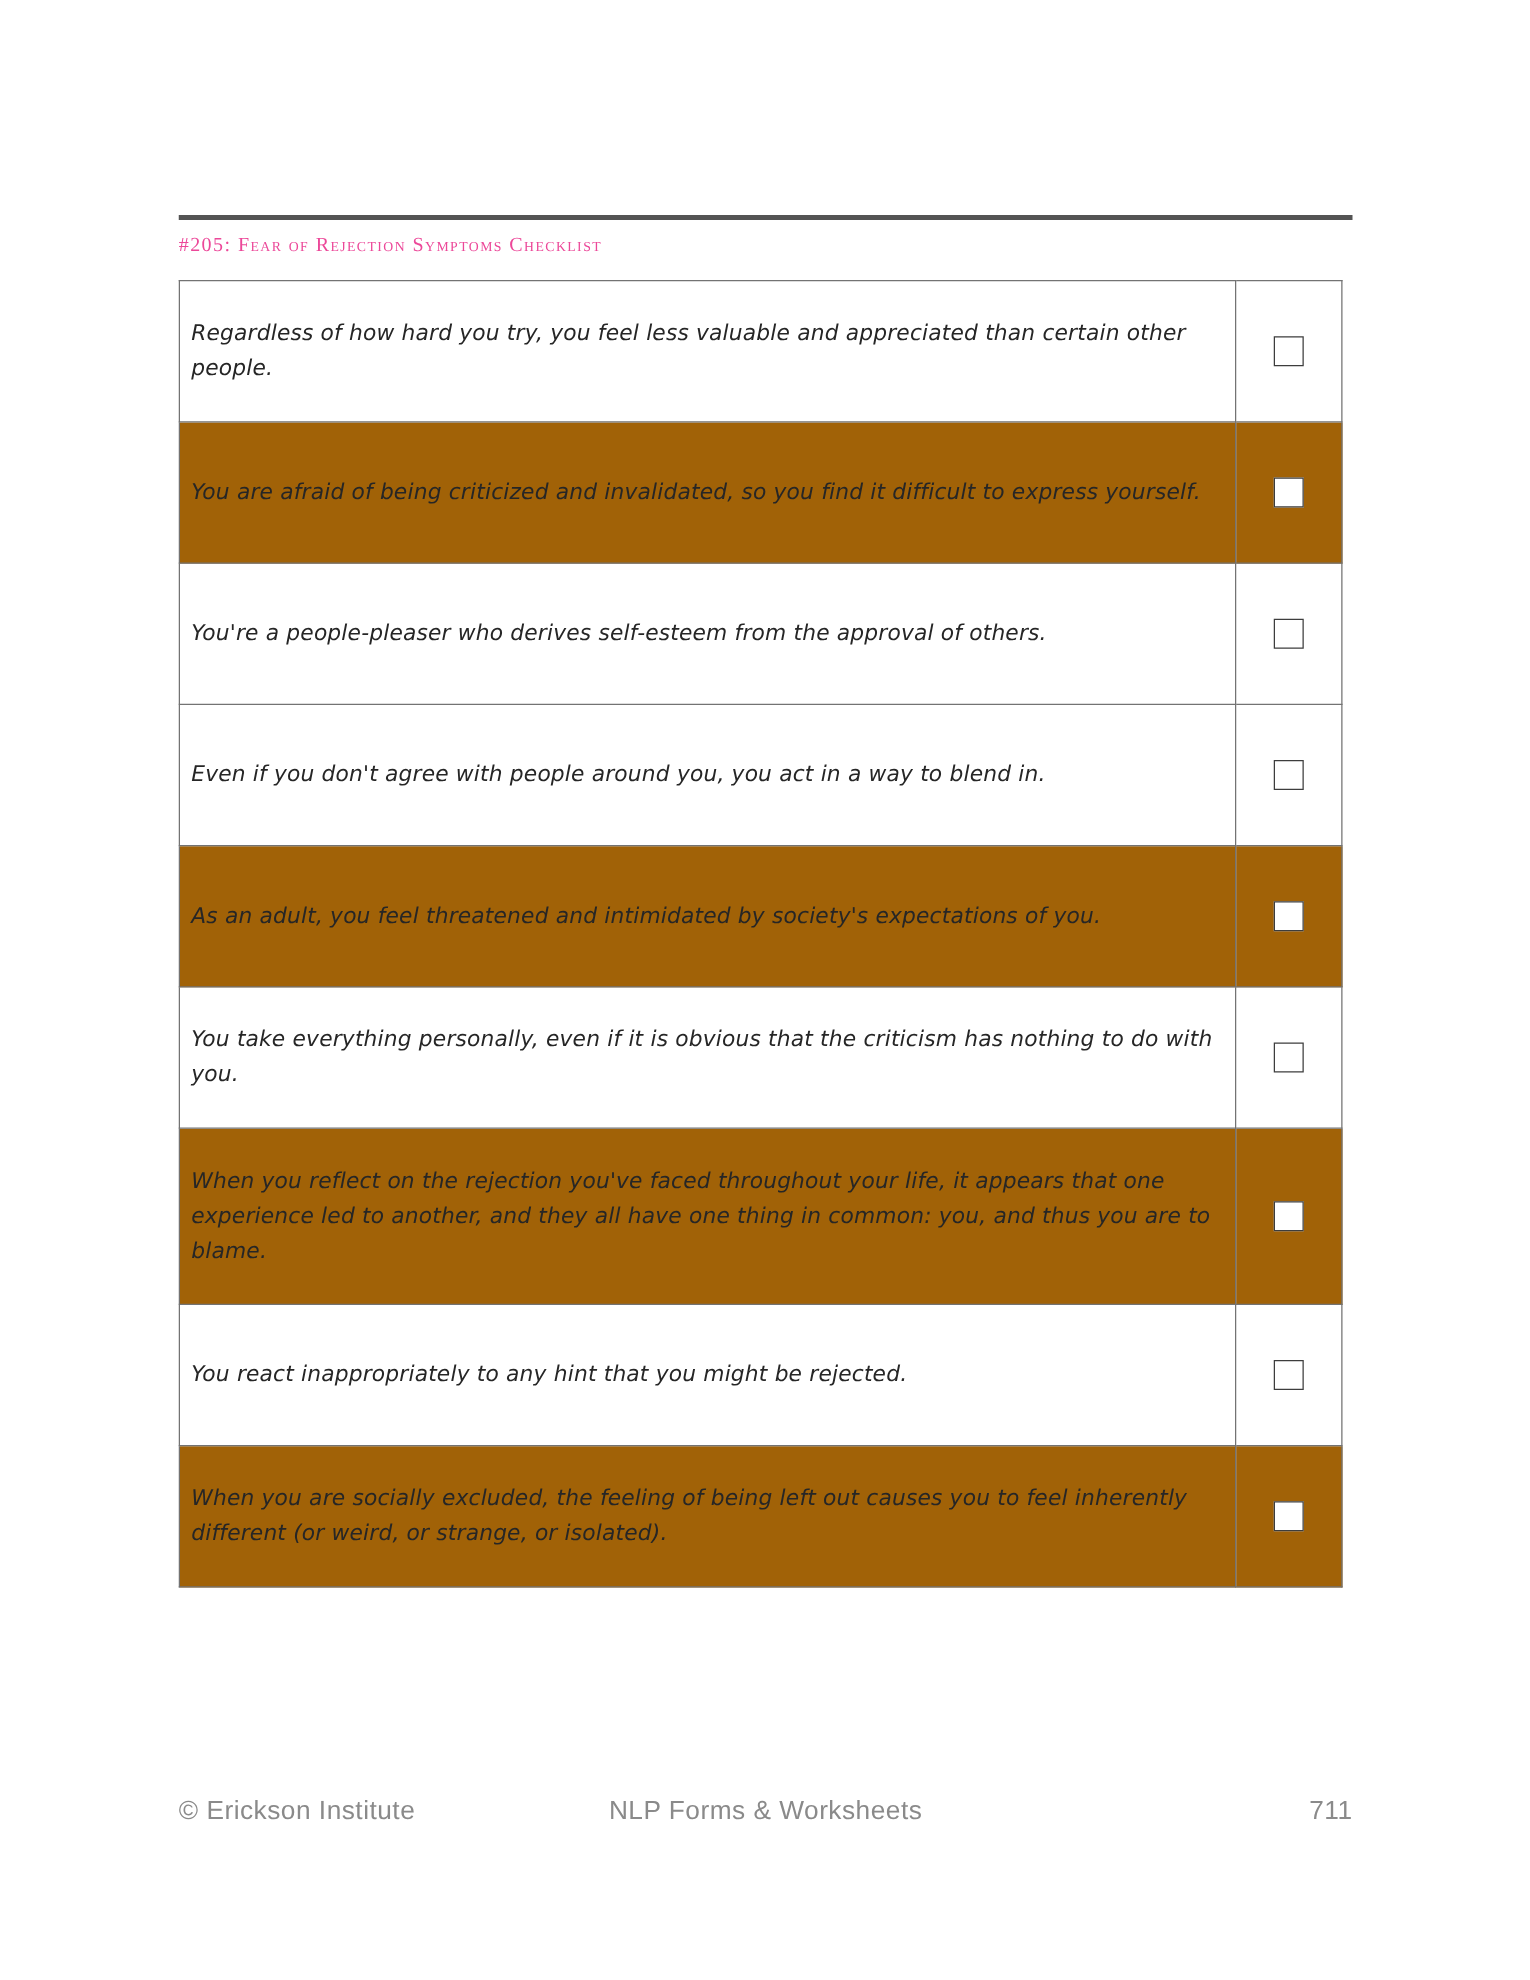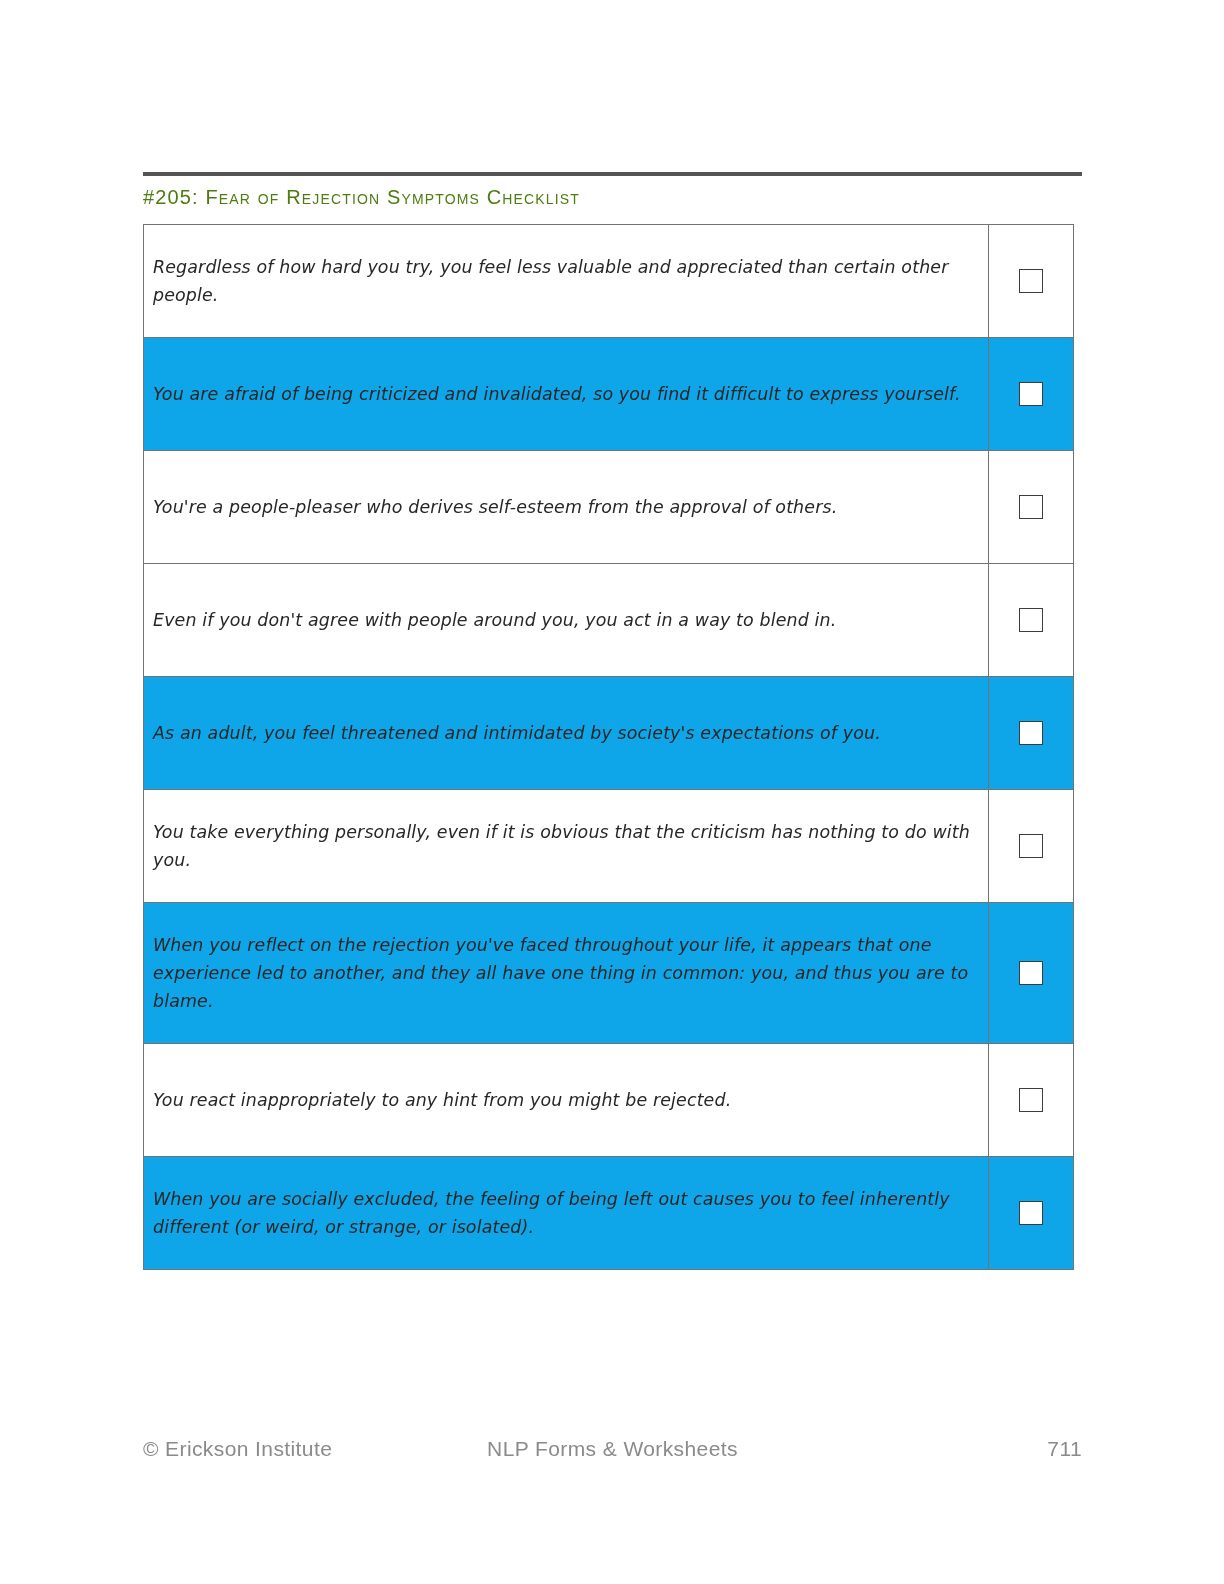--- a/index.html
+++ b/index.html
@@ -34,44 +34,44 @@
     width: 939px;
     height: 4px;
     background: #545454;
   }
 
   .page-title {
     position: absolute;
     left: 143px;
     top: 184px;
     width: 939px;
-    font-family: Liberation Sans, sans-serif;
-    font-size: 20px;
+    font-family: Liberation Serif, serif;
+    font-size: 16px;
     line-height: 26px;
     font-variant: small-caps;
     letter-spacing: 1.15px;
-    color: #4d7c0f;
+    color: #ec4899;
     white-space: nowrap;
   }
 
   
   .checklist {
     position: absolute;
     left: 143px;
     top: 224px;
     width: 930px;
     border-collapse: collapse;
     table-layout: fixed;
   }
 
   .checklist tr {
     background: #ffffff;
   }
   .checklist tr.alt {
-    background: #0ea5e9;
+    background: #a16207;
   }
 
   .checklist td {
     border: 1px solid #737373;
     vertical-align: middle;
     padding: 0;
   }
 
   td.statement-cell {
     width: 845px;
@@ -212,21 +212,21 @@
         <td class="statement-cell">
           <div class="statement-text">When you reflect on the rejection you've faced throughout your life, it appears that one experience led to another, and they all have one thing in common: you, and thus you are to blame.</div>
         </td>
         <td class="check-cell">
           <span class="checkbox"></span>
         </td>
       </tr>
 
       <tr class="h1">
         <td class="statement-cell">
-          <div class="statement-text">You react inappropriately to any hint from you might be rejected.</div>
+          <div class="statement-text">You react inappropriately to any hint that you might be rejected.</div>
         </td>
         <td class="check-cell">
           <span class="checkbox"></span>
         </td>
       </tr>
 
       <tr class="h2 alt">
         <td class="statement-cell">
           <div class="statement-text">When you are socially excluded, the feeling of being left out causes you to feel inherently different (or weird, or strange, or isolated).</div>
         </td>

